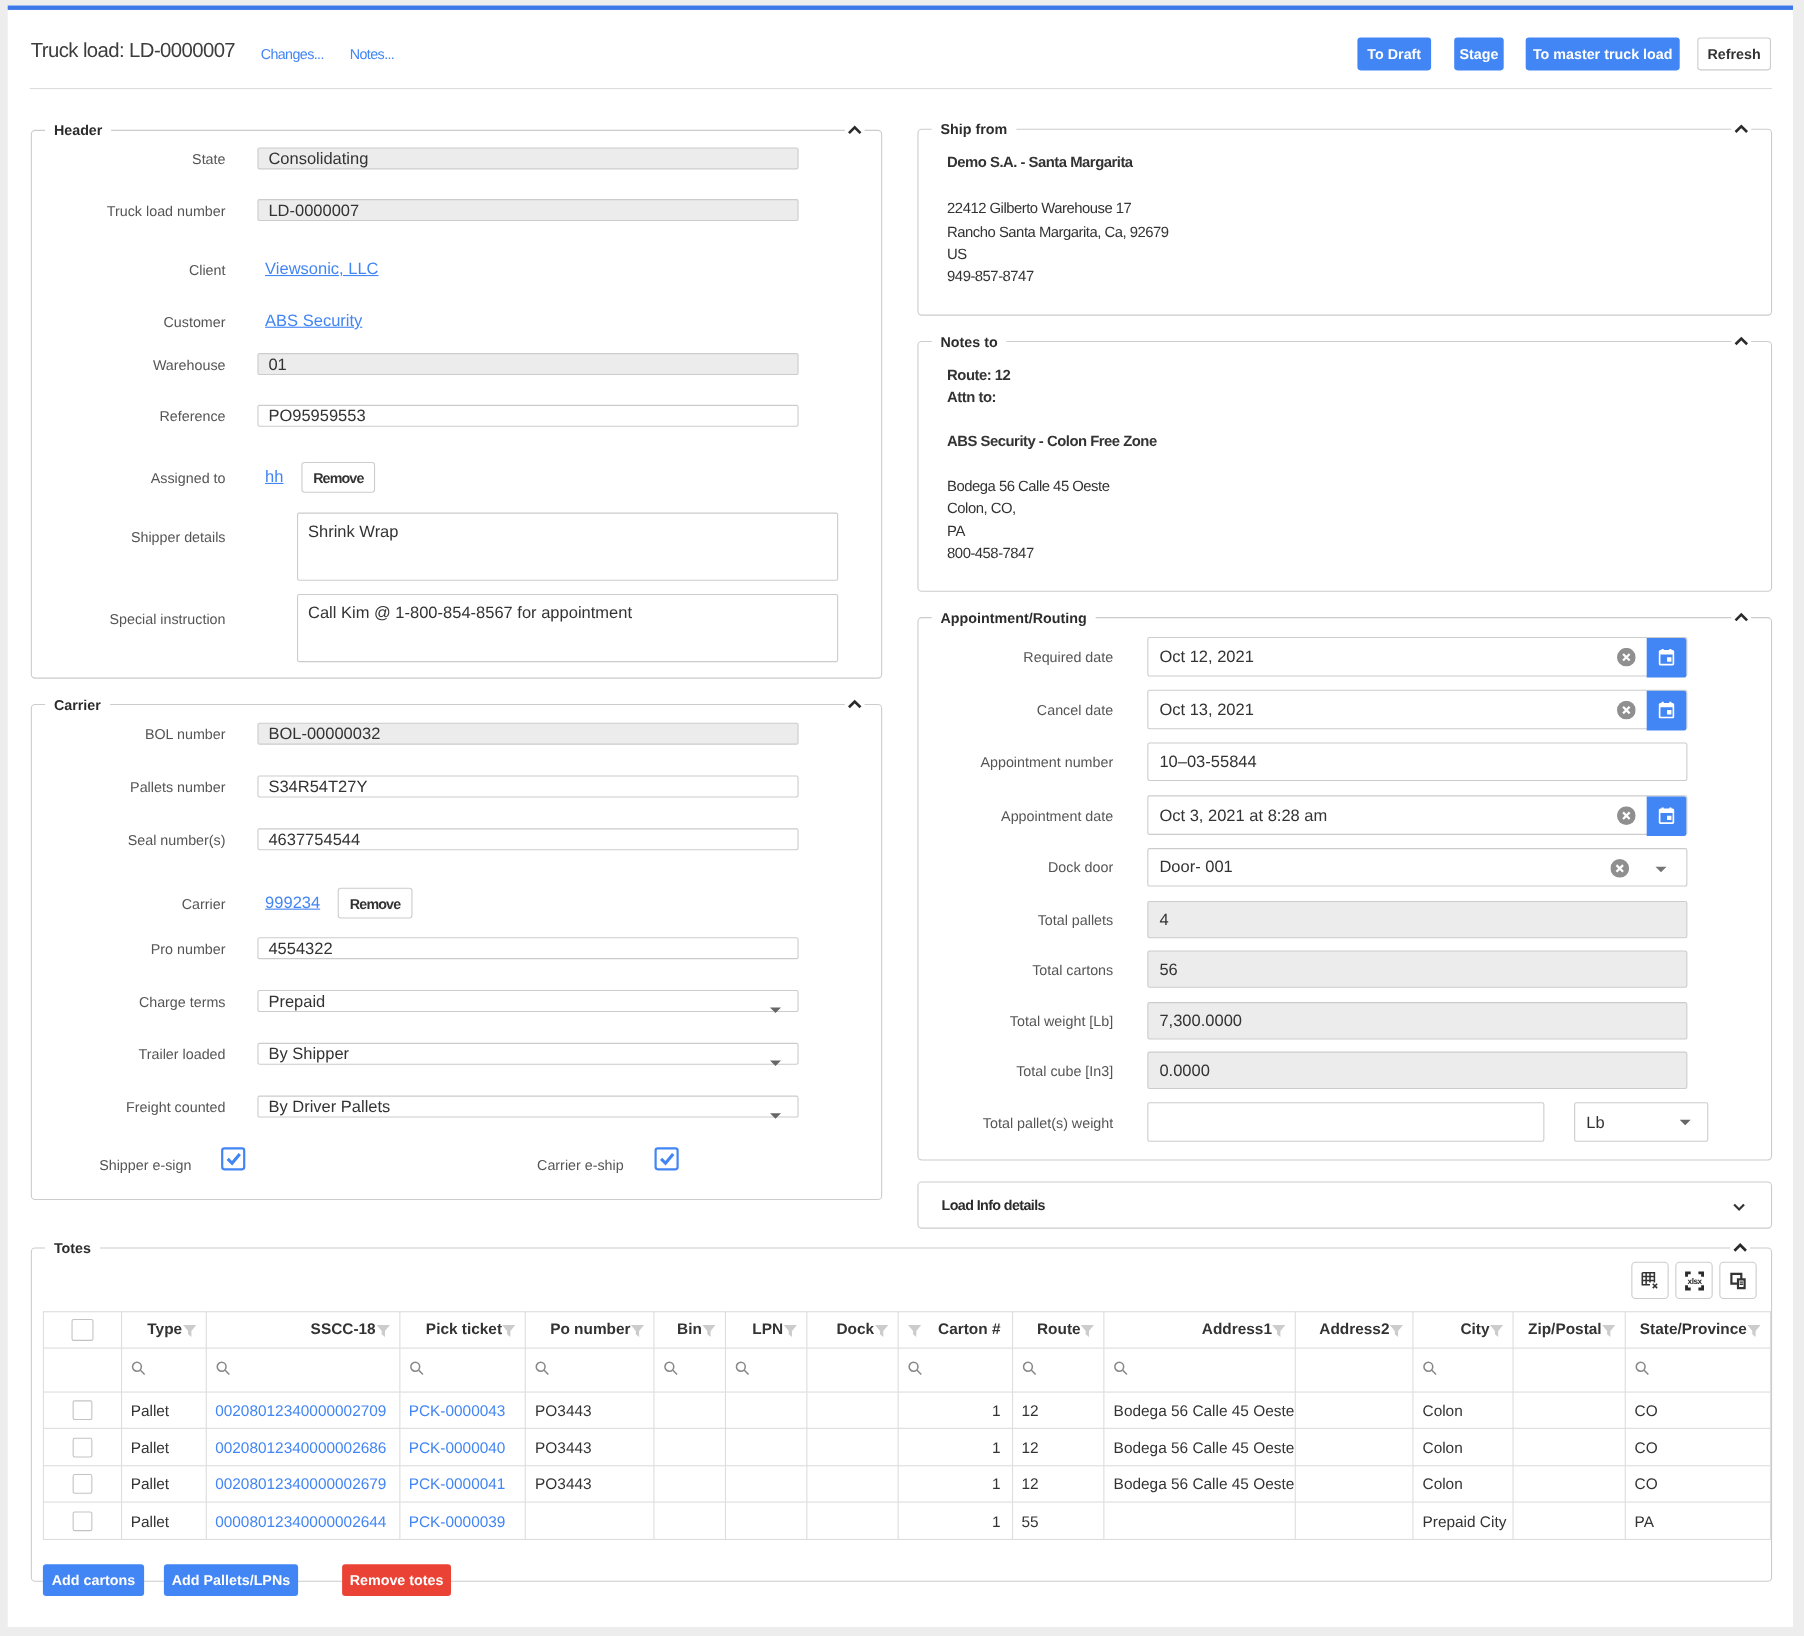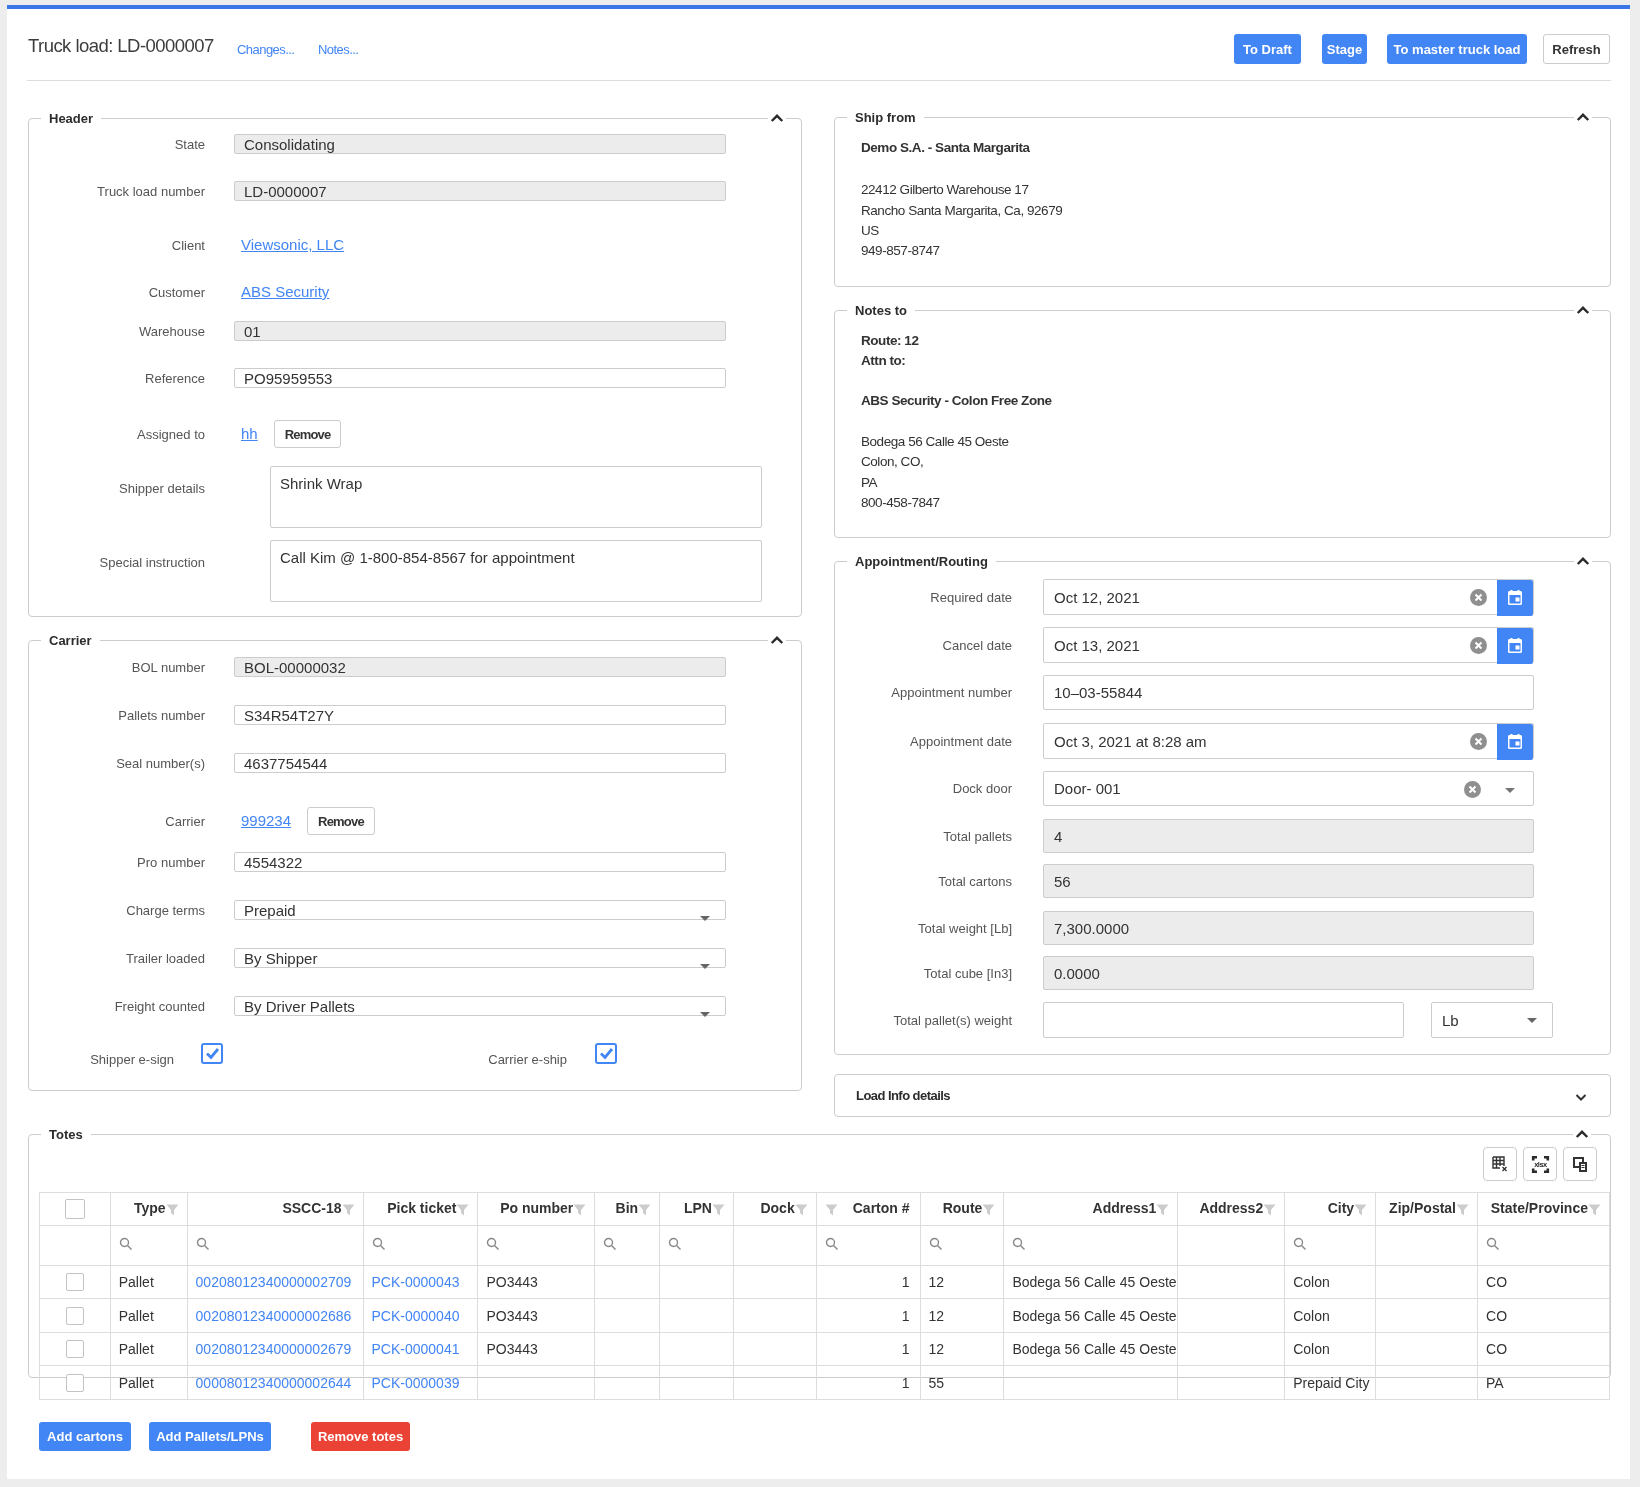--- a/index.html
+++ b/index.html
@@ -270,21 +270,21 @@
   </div>
 </div>
 
 <div class="fs" id="fsLoad" style="left:827px; top:1069px; width:777px; height:43px; border-radius:4px;">
   <div style="position:absolute; left:21px; top:12px; font-size:13px; letter-spacing:-0.55px; line-height:18px; font-weight:bold; color:#2c2c2c;">Load Info details</div>
   <div style="position:absolute; right:20px; top:13px;"><svg width="18" height="18" viewBox="0 0 18 18">
           <path d="M4.5 7 L9 11.5 L13.5 7" fill="none" stroke="#333" stroke-width="2"></path>
         </svg></div>
 </div>
 
-<div class="fs" id="fsTotes" style="left:21px; top:1129px; width:1583px; height:244px;">
+<div class="fs" id="fsTotes" style="left:21px; top:1129px; width:1583px; height:304px;">
   <div class="legend">Totes</div>
   <div class="caret" style="right:19px;"><svg width="18" height="18" viewBox="0 0 18 18">
           <path d="M3.75 12 L9 6.8 L14.25 12" fill="none" stroke="#2b2b2b" stroke-width="2.4"></path>
         </svg></div>
   <div style="position:absolute; top:12px; right:13px; display:flex; gap:6px;">
     <div class="icbtn">
           <svg width="18" height="18" viewBox="0 0 18 18">
             <path d="M2 2 h11 v9 M2 2 v11 h7 M2 5.5 h11 M2 9 h11 M5.5 2 v11 M9 2 v9" fill="none" stroke="#333" stroke-width="1.4"></path>
             <path d="M11.5 12 l4 4 M15.5 12 l-4 4" stroke="#333" stroke-width="1.4"></path>
           </svg>

